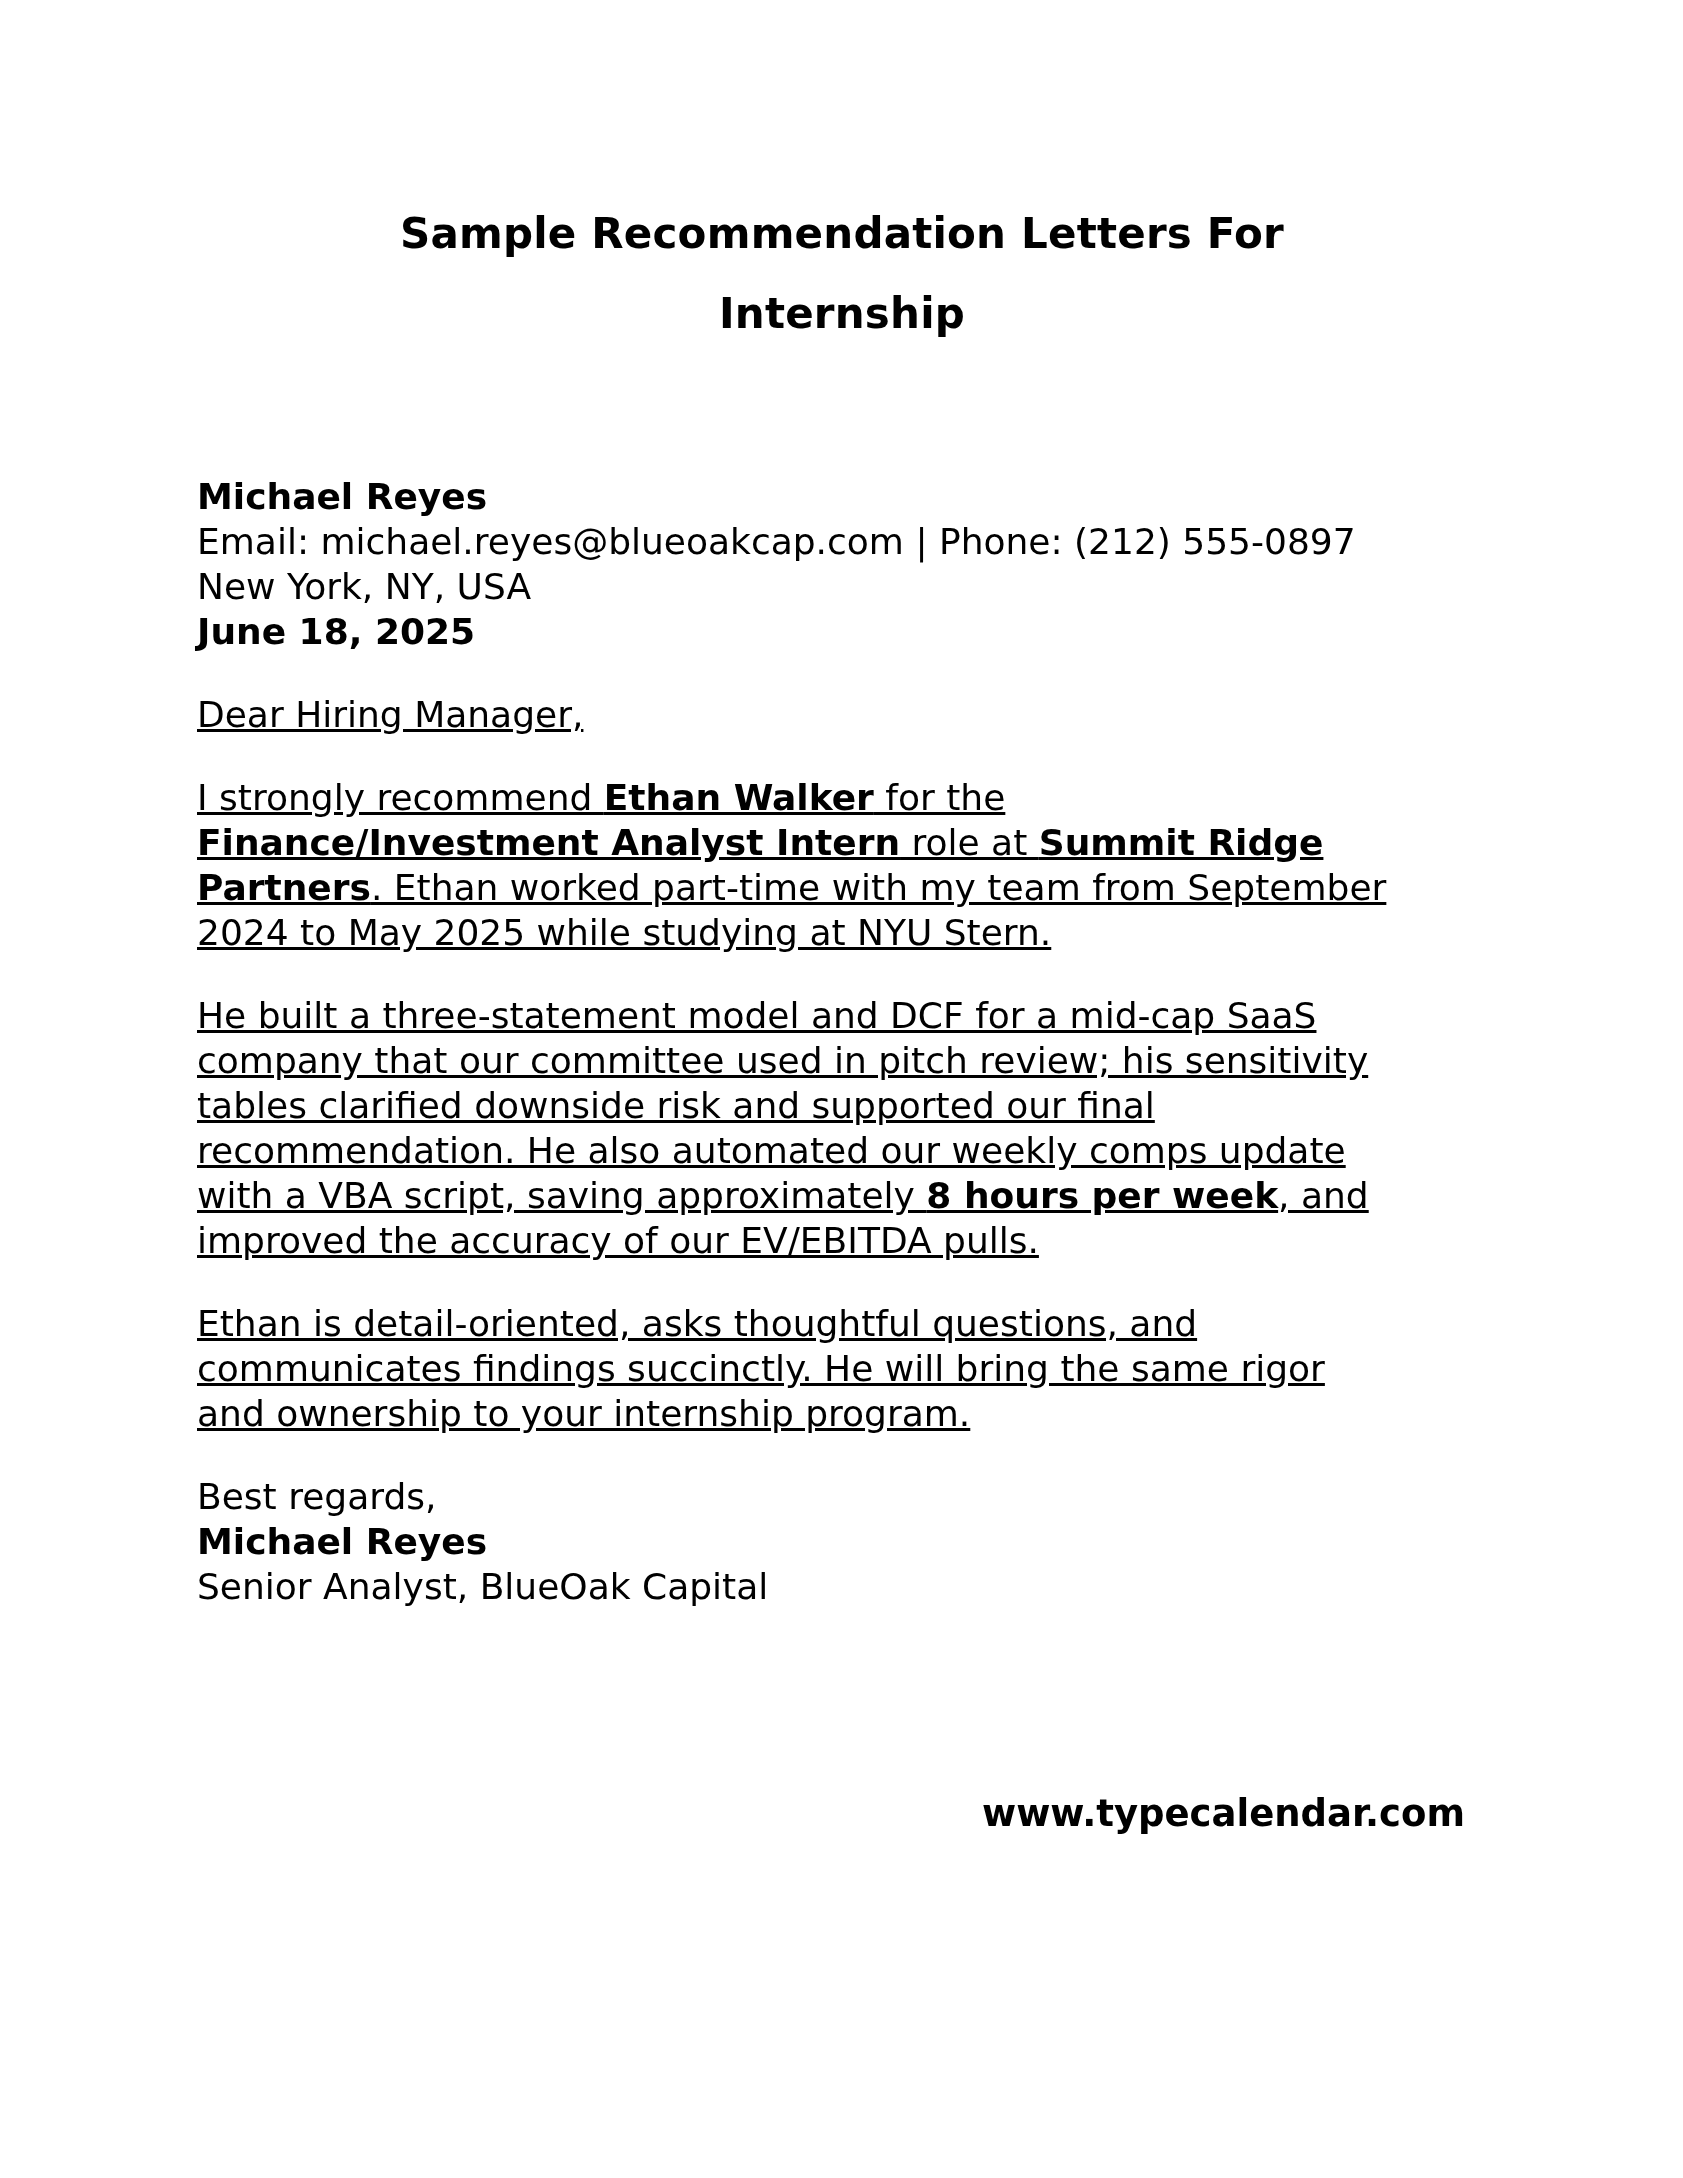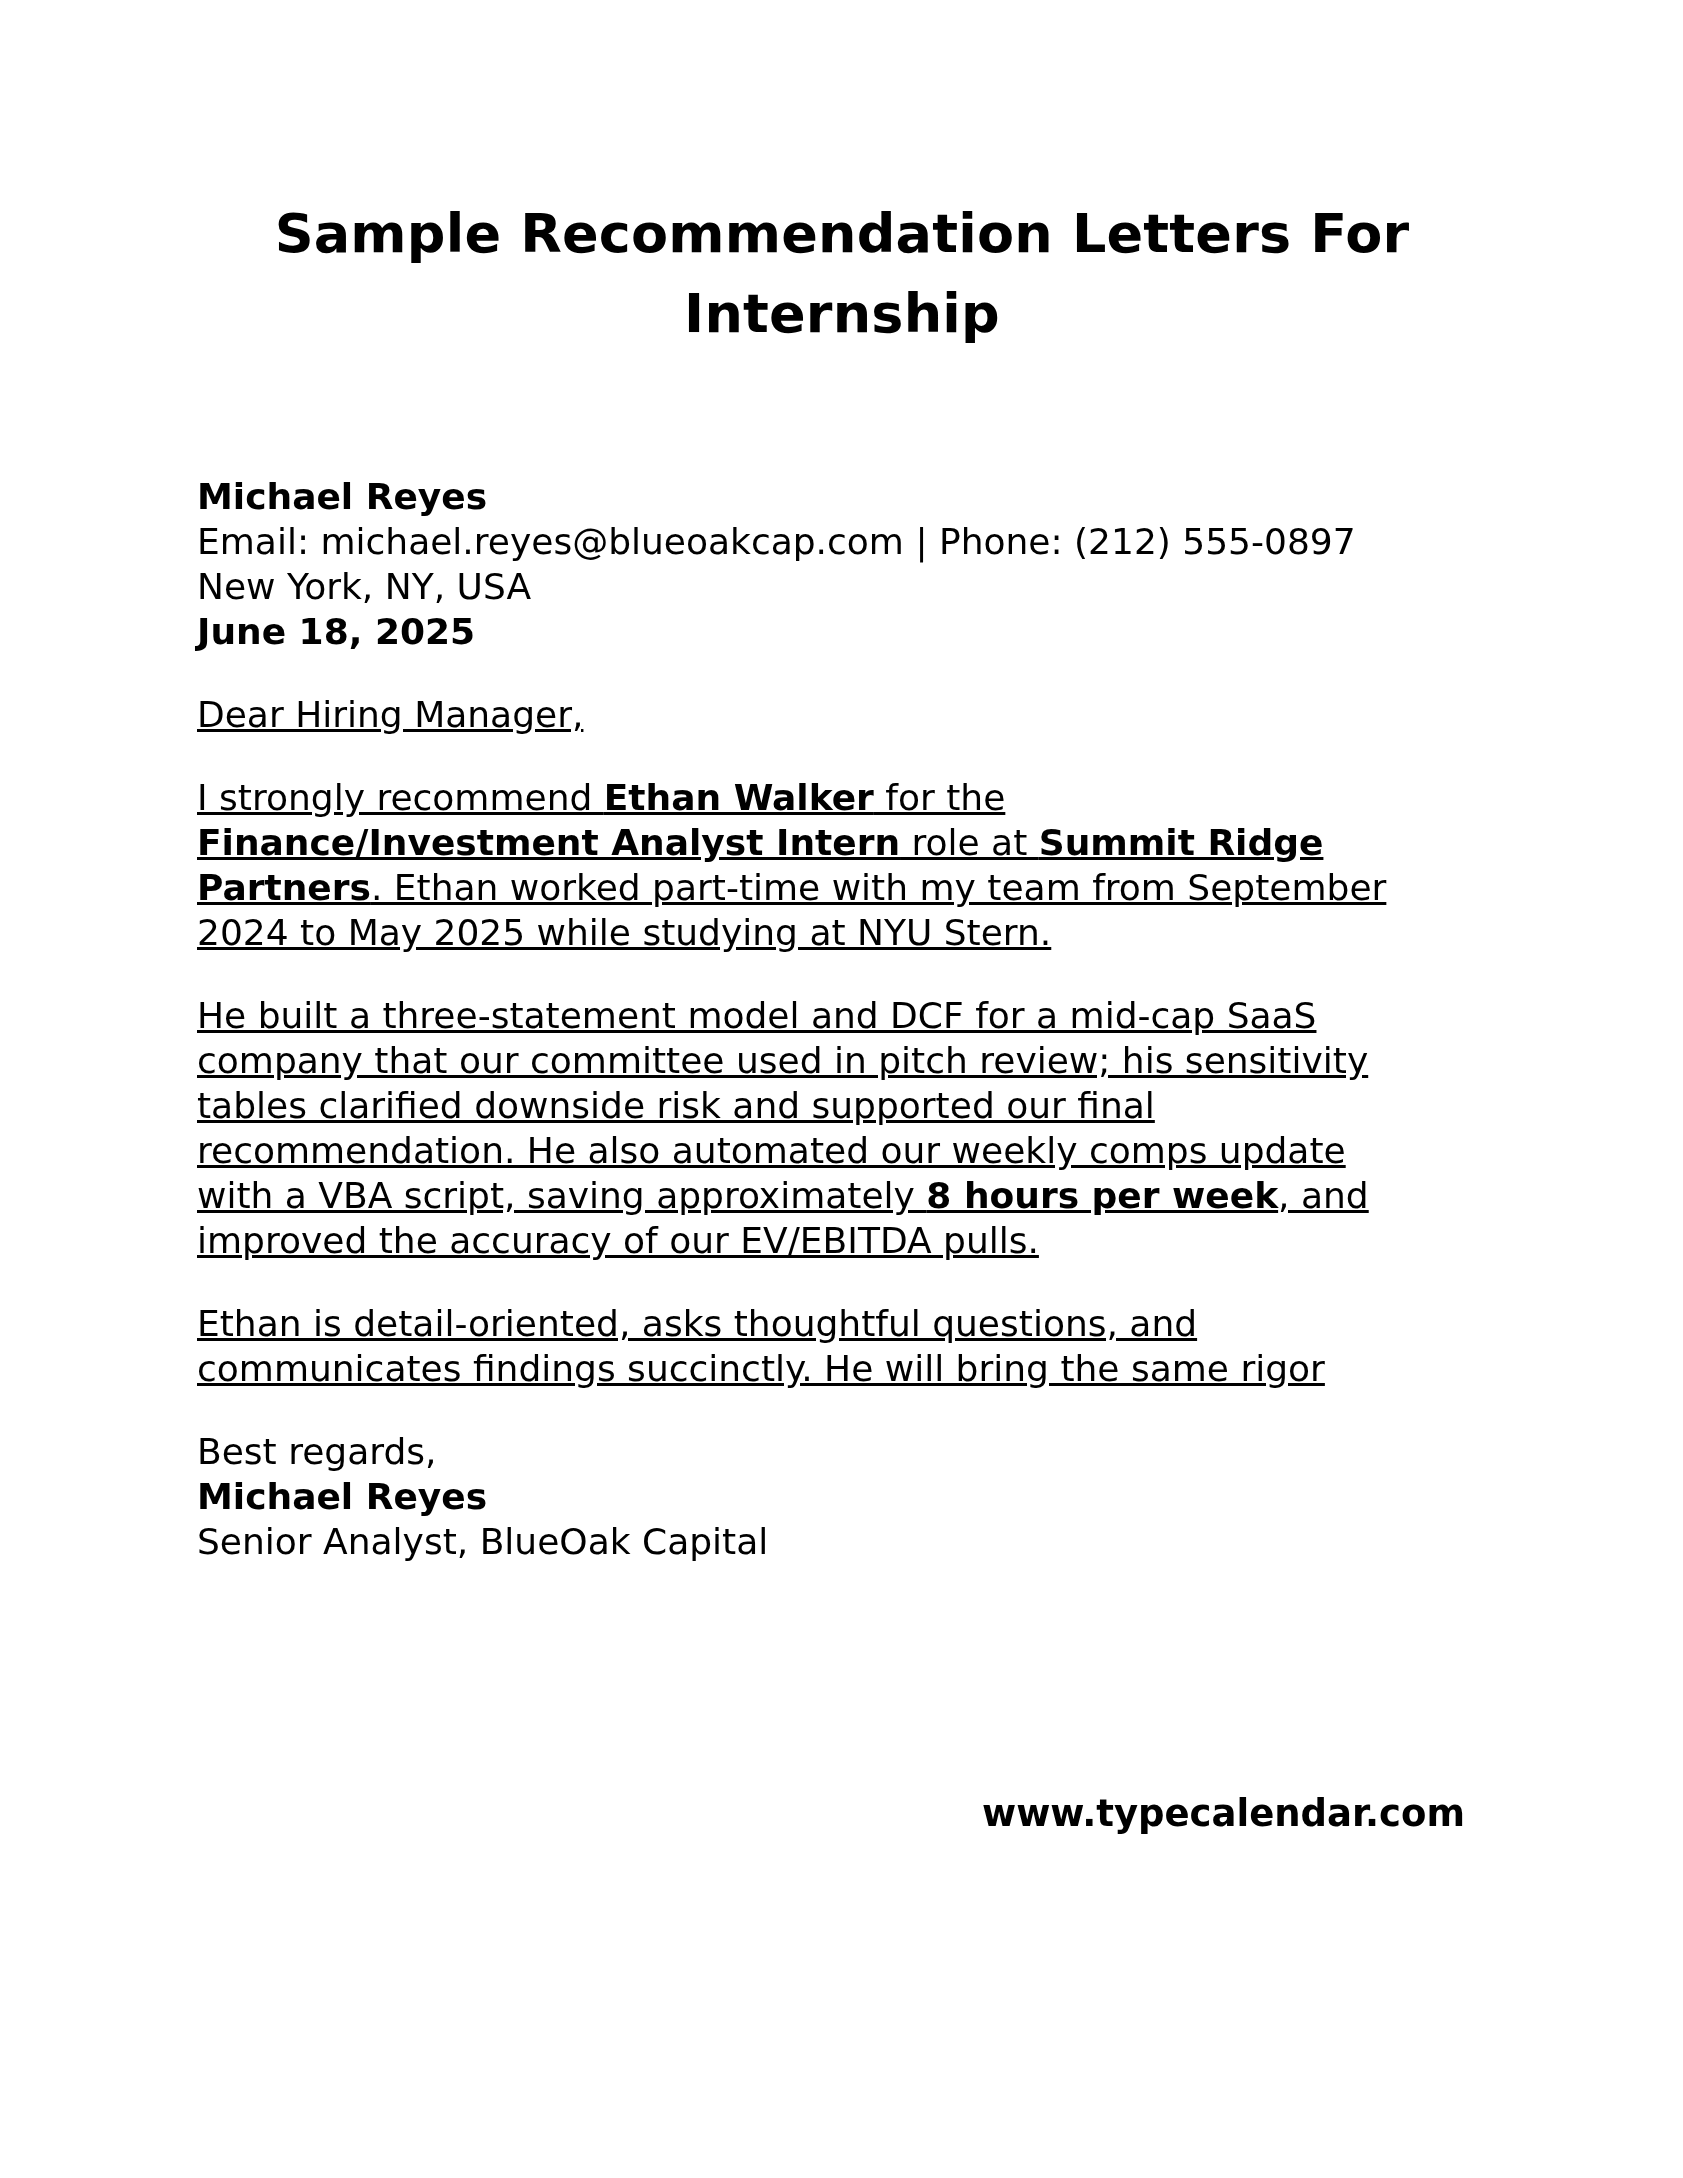--- a/index.html
+++ b/index.html
@@ -23,21 +23,21 @@
       background: #ffffff;
     }
     .title {
       position: absolute;
       left: 149px;
       width: 1386px;
       top: 194px;
       margin: 0;
       text-align: center;
       font-weight: bold;
-      font-size: 54px;
+      font-size: 42px;
       line-height: 80px;
       letter-spacing: 0.2px;
     }
     .letter {
       position: absolute;
       left: 197px;
       top: 474px;
       width: 1307px;
       font-size: 36px;
       line-height: 45px;
@@ -107,20 +107,21 @@
       <span class="line">recommendation. He also automated our weekly comps update</span>
       <span class="line"><span>with a VBA script, saving approximately </span><span class="b">8 hours per week</span><span>, and</span></span>
       <span class="line">improved the accuracy of our EV/EBITDA pulls.</span>
     </p>
 
     <div class="gap"></div>
 
     <p>
       <span class="line">Ethan is detail-oriented, asks thoughtful questions, and</span>
       <span class="line">communicates findings succinctly. He will bring the same rigor</span>
+      <span class="line">and ownership to your internship program.</span>
     </p>
 
     <div class="gap"></div>
 
     <div class="block">
       <span class="line">Best regards,</span>
       <span class="line b">Michael Reyes</span>
       <span class="line">Senior Analyst, BlueOak Capital</span>
     </div>
 

